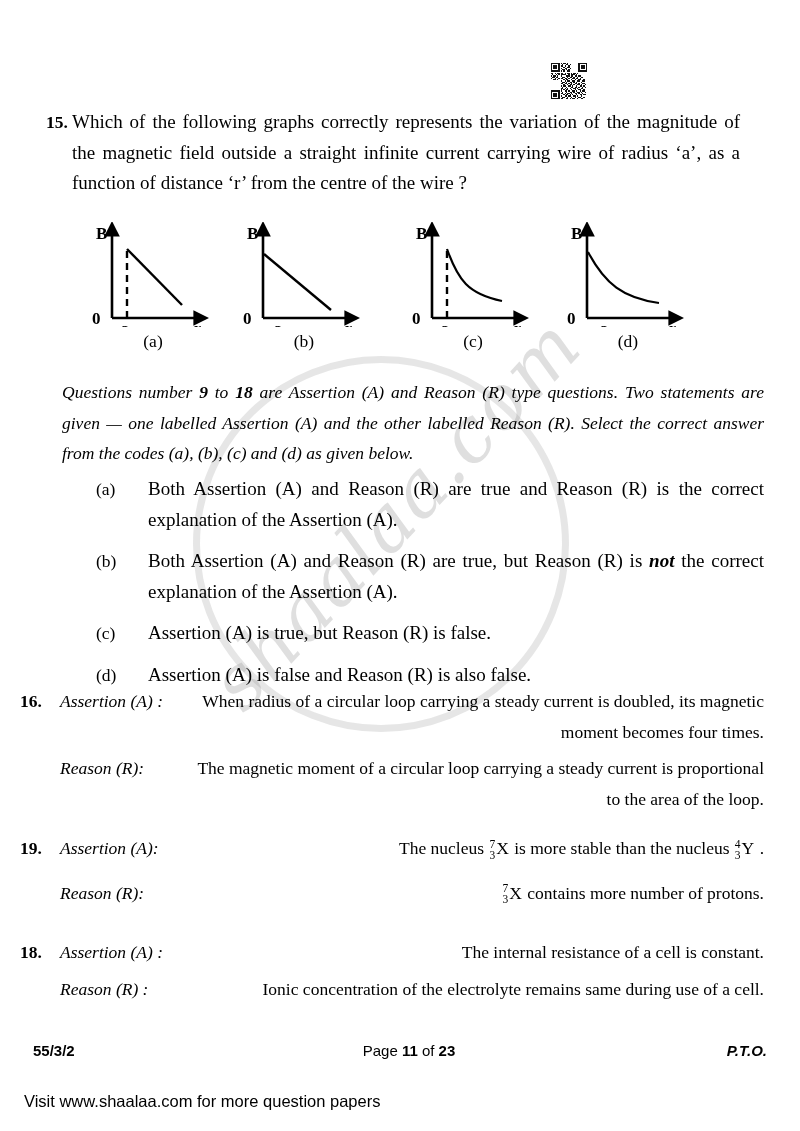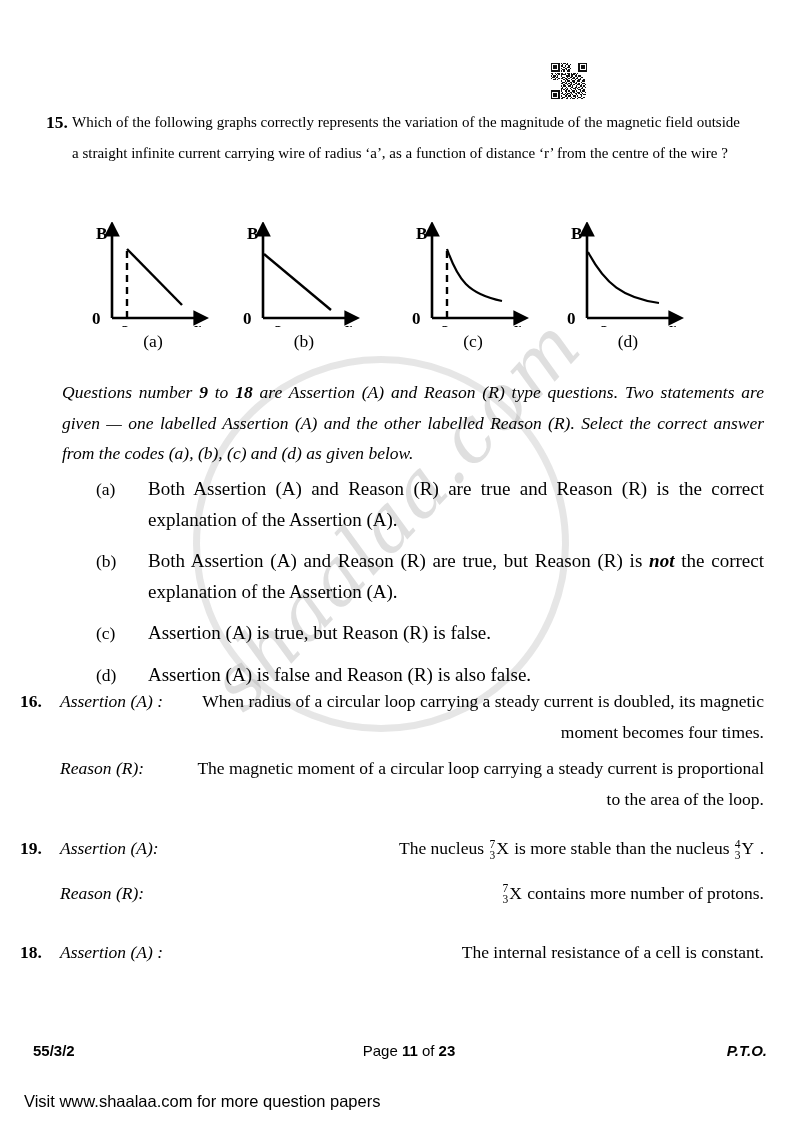--- a/index.html
+++ b/index.html
@@ -86,21 +86,21 @@
     line-height: 30.5px;
   }
   .qbody {
     flex: 1 1 auto;
     padding-right: 36px;
   }
 
   
   #q15 { position: absolute; left: 0; top: 107px; width: 800px; margin-left: 12px; }
   #q15 .stem {
-    font-size: 15px;
+    font-size: 19px;
     line-height: 30.5px;
     text-align: justify;
     text-align-last: left;
     padding-right: 36px;
   }
 
   
   #graphs {
     position: absolute;
     left: 0;
@@ -613,20 +613,25 @@
       </div>
     </div>
 
     <div id="q18" class="ar-block">
       <div class="ar-line">
         <div class="ar-num">18.</div>
         <div class="ar-tag">Assertion (A) :</div>
         <div class="ar-text">The internal resistance of a cell is constant.</div>
       </div>
       <div class="ar-gap"></div>
+      <div class="ar-line">
+        <div class="ar-num"></div>
+        <div class="ar-tag">Reason (R) :</div>
+        <div class="ar-text">Ionic concentration of the electrolyte remains same during use of a cell.</div>
+      </div>
     </div>
 
     <div id="footer">
       <div class="f-left">55/3/2</div>
       <div class="f-center"><span>Page </span><b>11</b><span> of </span><b>23</b></div>
       <div class="f-right">P.T.O.</div>
     </div>
 
     <div id="visit">Visit www.shaalaa.com for more question papers</div>
 

